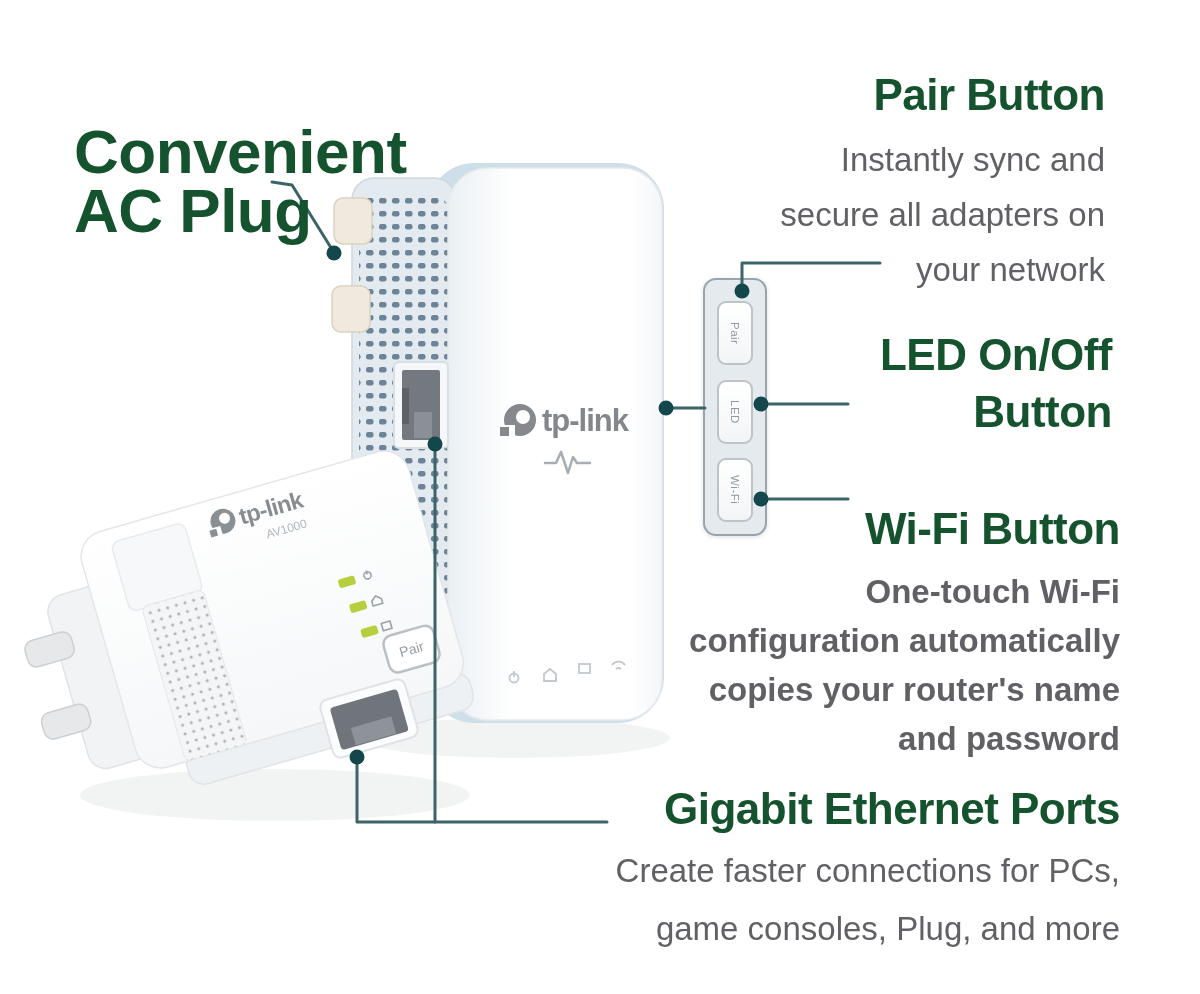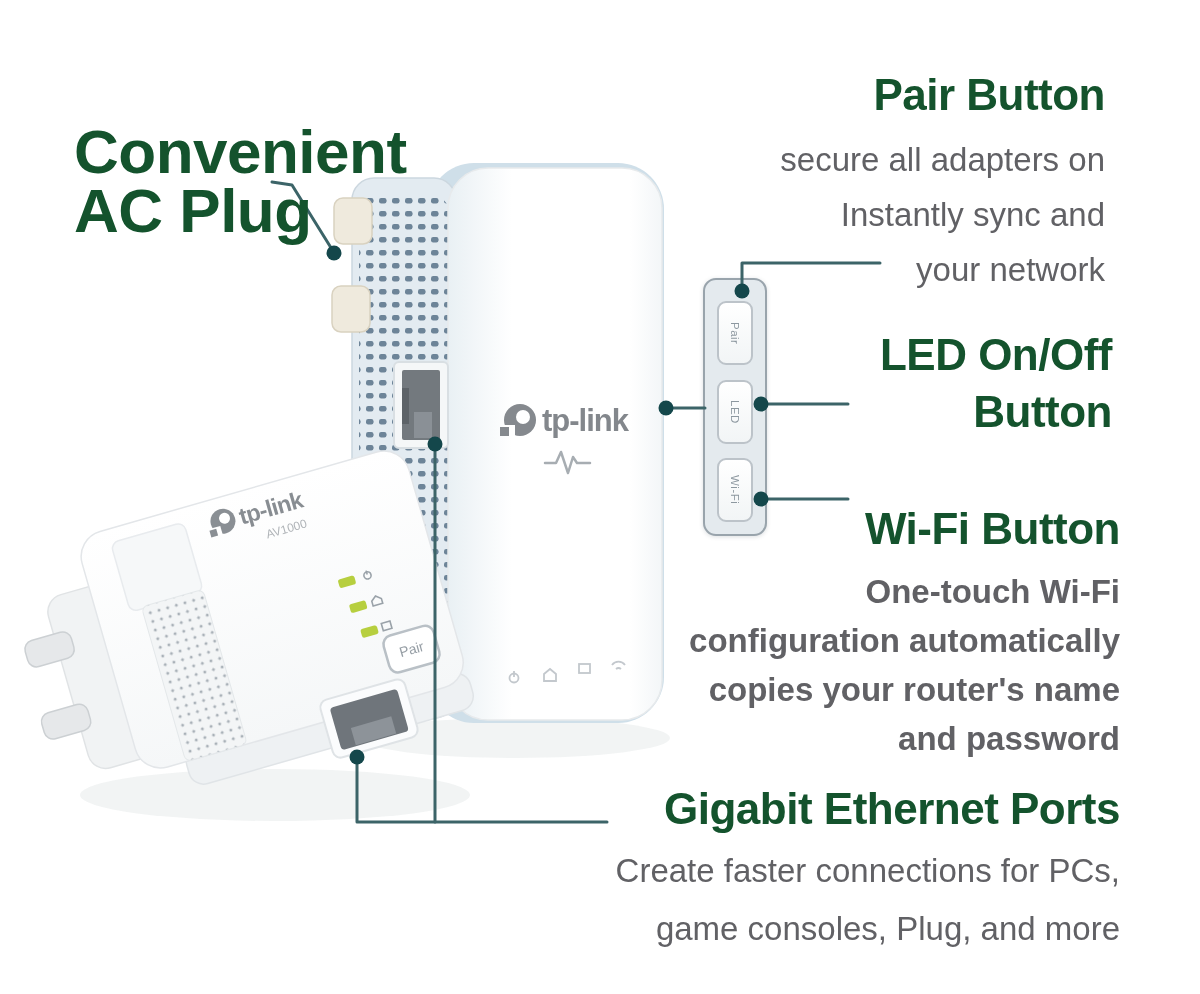--- a/index.html
+++ b/index.html
@@ -195,22 +195,22 @@
   </svg>
 
   <div class="callout-text" style="left:74px;top:122px;">
     <div class="h h-big">Convenient</div>
     <div class="h h-big">AC Plug</div>
   </div>
 
   <div class="callout-text ct-right" style="right:95px;top:66px;">
     <div class="h h-std">Pair Button</div>
     <div class="b" style="line-height:55px;margin-top:9px;">
+      <span>Instantly sync and</span>
       <span>secure all adapters on</span>
-      <span>Instantly sync and</span>
       <span>your network</span>
     </div>
   </div>
 
   <div class="callout-text ct-right" style="right:88px;top:326px;">
     <div class="h h-std">LED On/Off</div>
     <div class="h h-std">Button</div>
   </div>
 
   <div class="callout-text ct-right" style="right:80px;top:500px;">

